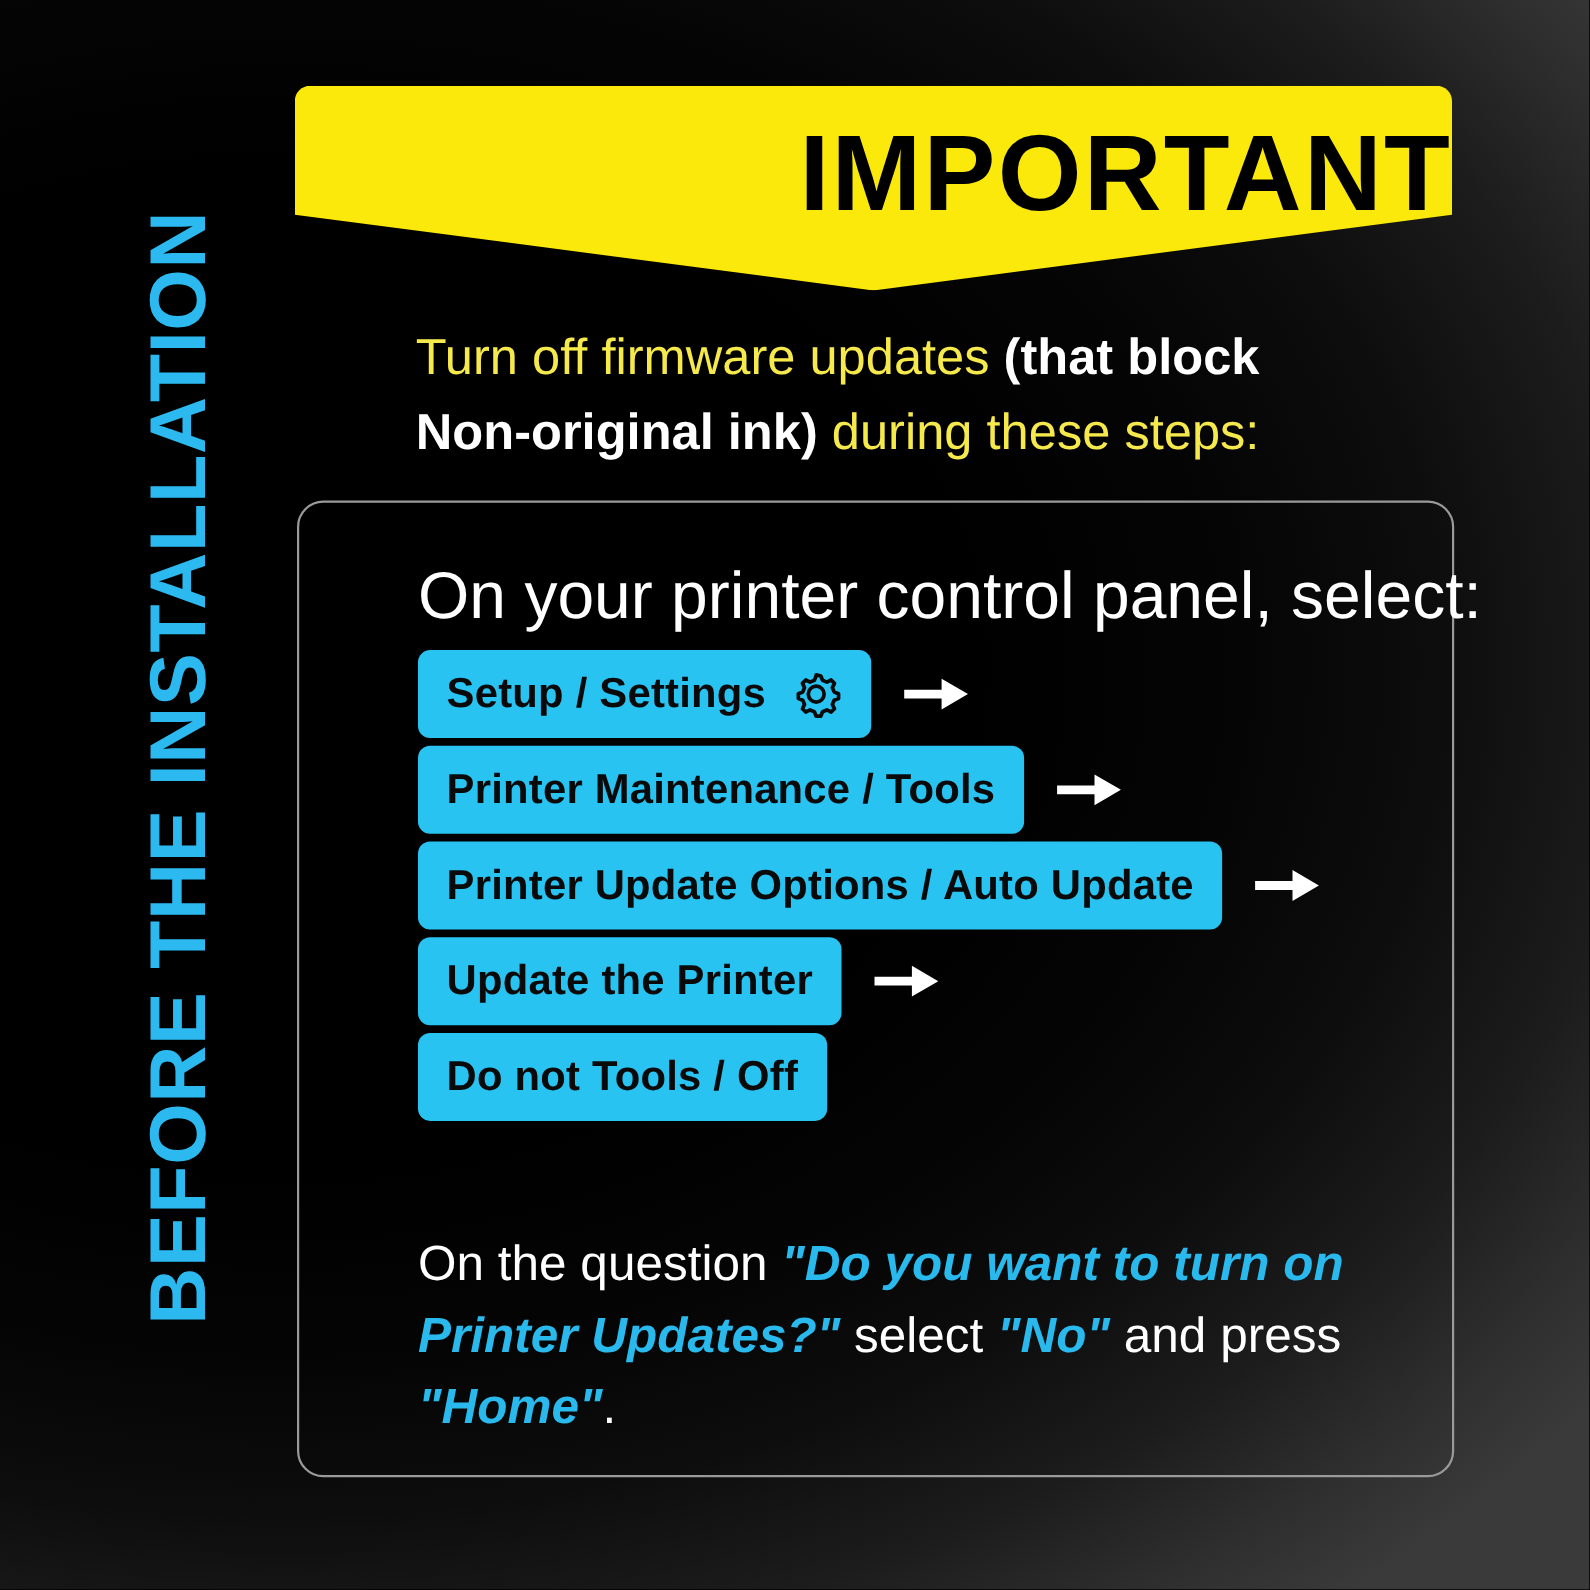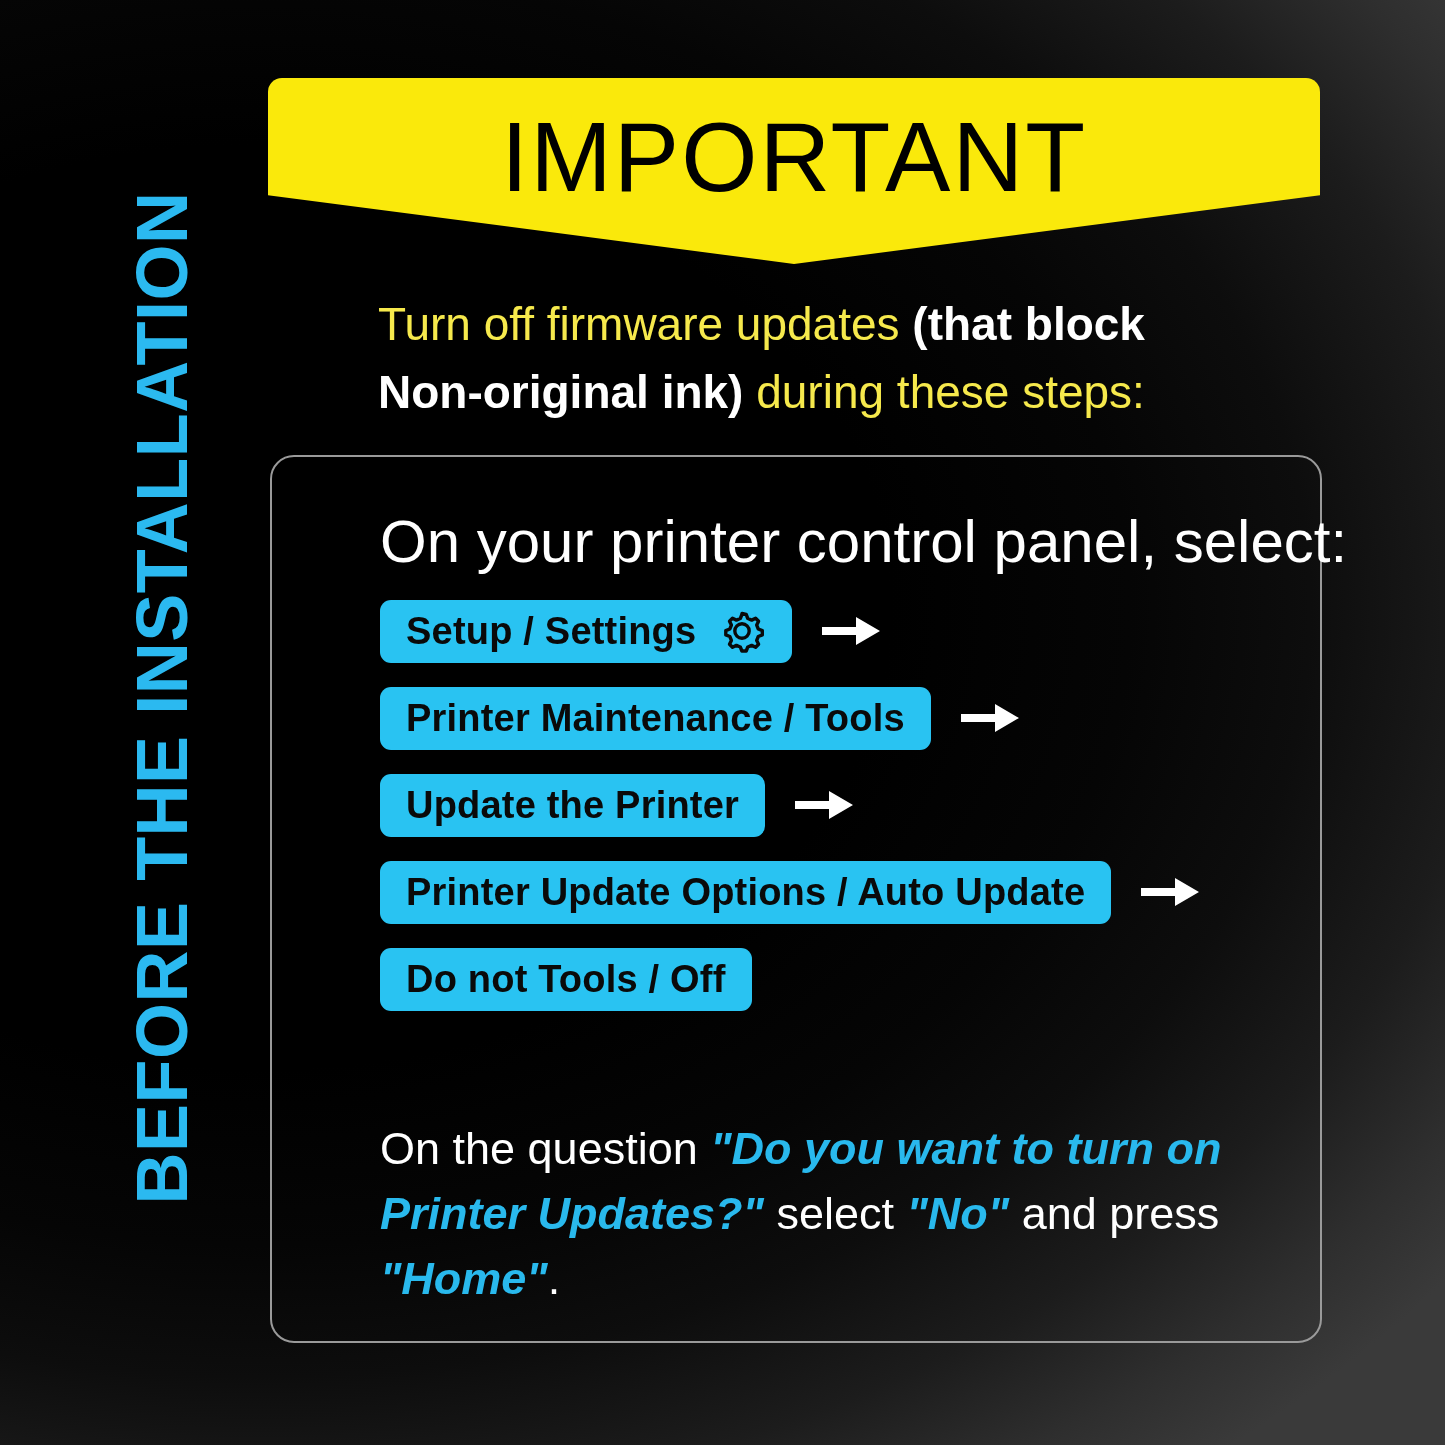--- a/index.html
+++ b/index.html
@@ -52,24 +52,24 @@
     border-radius: 14px;
     clip-path: polygon(
       0% 0%, 100% 0%, 100% 63%, 50% 100%, 0% 63%
     );
   }
   #banner-label {
     position: absolute;
     left: 0;
     right: 0;
     top: 26px;
-    text-align: center;
+    text-align: right;
     color: #000;
     font-size: 98px;
-    font-weight: normal;
+    font-weight: bold;
     letter-spacing: 2px;
     line-height: 1.1;
     font-family: "Liberation Sans", sans-serif;
   }
 
   
   #headline {
     position: absolute;
     left: 378px;
     top: 290px;
@@ -112,21 +112,21 @@
   }
   .step-row {
     display: flex;
     align-items: center;
     margin-bottom: 19px;
     height: 68px;
   }
   .pill {
     background: #29C3F2;
     border-radius: 11px;
-    height: 63px;
+    height: 80px;
     display: flex;
     align-items: center;
     padding: 0 26px;
     box-sizing: border-box;
   }
   .pill-label {
     color: #0a0a0a;
     font-size: 38px;
     font-weight: bold;
     white-space: nowrap;
@@ -208,32 +208,32 @@
         </div>
         <span class="arrow">
           <svg width="62" height="40" viewBox="0 0 62 40" aria-hidden="true">
             <path d="M2 16 H36 V6 L60 20 L36 34 V24 H2 Z" fill="#FFFFFF"></path>
           </svg>
         </span>
       </div>
 
       <div class="step-row">
         <div class="pill">
+          <span class="pill-label">Printer Update Options / Auto Update</span>
+        </div>
+        <span class="arrow">
+          <svg width="62" height="40" viewBox="0 0 62 40" aria-hidden="true">
+            <path d="M2 16 H36 V6 L60 20 L36 34 V24 H2 Z" fill="#FFFFFF"></path>
+          </svg>
+        </span>
+      </div>
+
+      <div class="step-row">
+        <div class="pill">
           <span class="pill-label">Update the Printer</span>
-        </div>
-        <span class="arrow">
-          <svg width="62" height="40" viewBox="0 0 62 40" aria-hidden="true">
-            <path d="M2 16 H36 V6 L60 20 L36 34 V24 H2 Z" fill="#FFFFFF"></path>
-          </svg>
-        </span>
-      </div>
-
-      <div class="step-row">
-        <div class="pill">
-          <span class="pill-label">Printer Update Options / Auto Update</span>
         </div>
         <span class="arrow">
           <svg width="62" height="40" viewBox="0 0 62 40" aria-hidden="true">
             <path d="M2 16 H36 V6 L60 20 L36 34 V24 H2 Z" fill="#FFFFFF"></path>
           </svg>
         </span>
       </div>
 
       <div class="step-row">
         <div class="pill">

